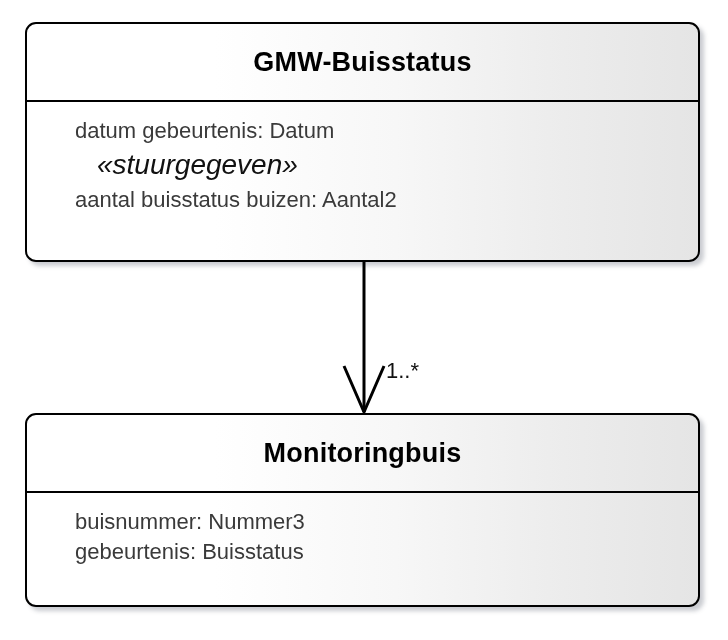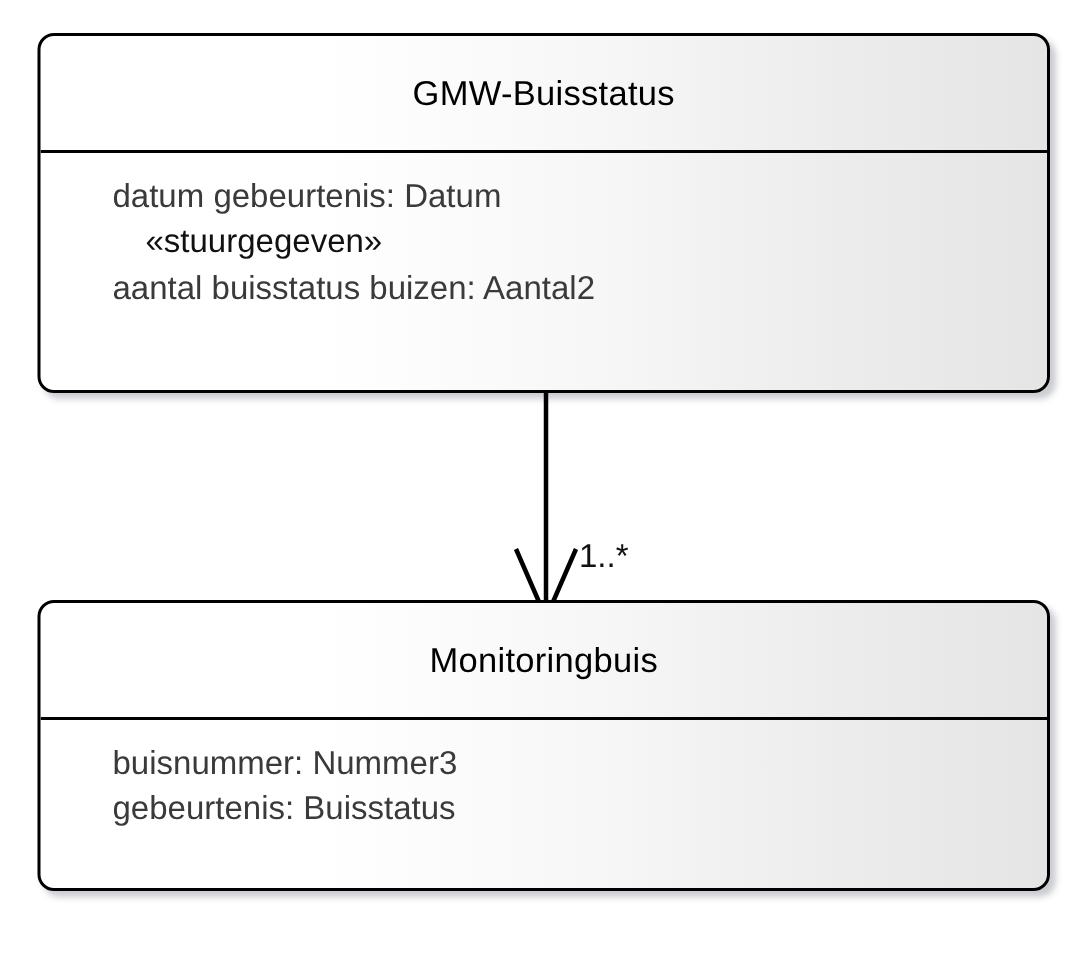--- a/index.html
+++ b/index.html
@@ -39,22 +39,22 @@
   .uml-header {
     box-sizing: border-box;
     width: 100%;
     display: flex;
     align-items: center;
     justify-content: center;
     border-bottom: 2.5px solid #000000;
   }
 
   .uml-title {
-    font-size: 23px;
-    font-weight: normal;
+    font-size: 27px;
+    font-weight: bold;
     color: #000000;
     letter-spacing: 0.2px;
     line-height: 1;
     text-align: center;
     white-space: nowrap;
   }
 
   .uml-body {
     box-sizing: border-box;
     padding: 14px 0 0 16px;
@@ -63,26 +63,27 @@
 
   .uml-attribute {
     font-size: 22px;
     font-weight: normal;
     color: #3a3a3a;
     line-height: 1.38;
     white-space: nowrap;
   }
 
   .uml-stereotype {
-    font-size: 22px;
+    font-size: 28px;
     font-weight: normal;
     color: #111111;
     line-height: 1.38;
     padding-left: 22px;
     white-space: nowrap;
+    font-style: italic;
   }
 
   
   .connector-svg {
     position: absolute;
     left: 0;
     top: 0;
     width: 728px;
     height: 640px;
     pointer-events: none;
@@ -114,21 +115,21 @@
     </div>
   </div>
 
   <svg class="connector-svg" viewBox="0 0 728 640">
     <line x1="364" y1="262" x2="364" y2="412" stroke="#000000" stroke-width="3"></line>
     <polyline points="344,366 364,412 384,366" fill="none" stroke="#000000" stroke-width="3" stroke-linejoin="miter" stroke-linecap="butt"></polyline>
   </svg>
 
   <div class="multiplicity-label" style="left:386px; top:360px;">1..*</div>
 
-  <div class="uml-class" style="left:25px; top:400px; width:675px; height:194px;">
+  <div class="uml-class" style="left:25px; top:413px; width:675px; height:194px;">
     <div class="uml-header" style="height:78px;">
       <span class="uml-title">Monitoringbuis</span>
     </div>
     <div class="uml-body">
       <div class="uml-attribute">buisnummer: Nummer3</div>
       <div class="uml-attribute">gebeurtenis: Buisstatus</div>
     </div>
   </div>
 
 </div>

